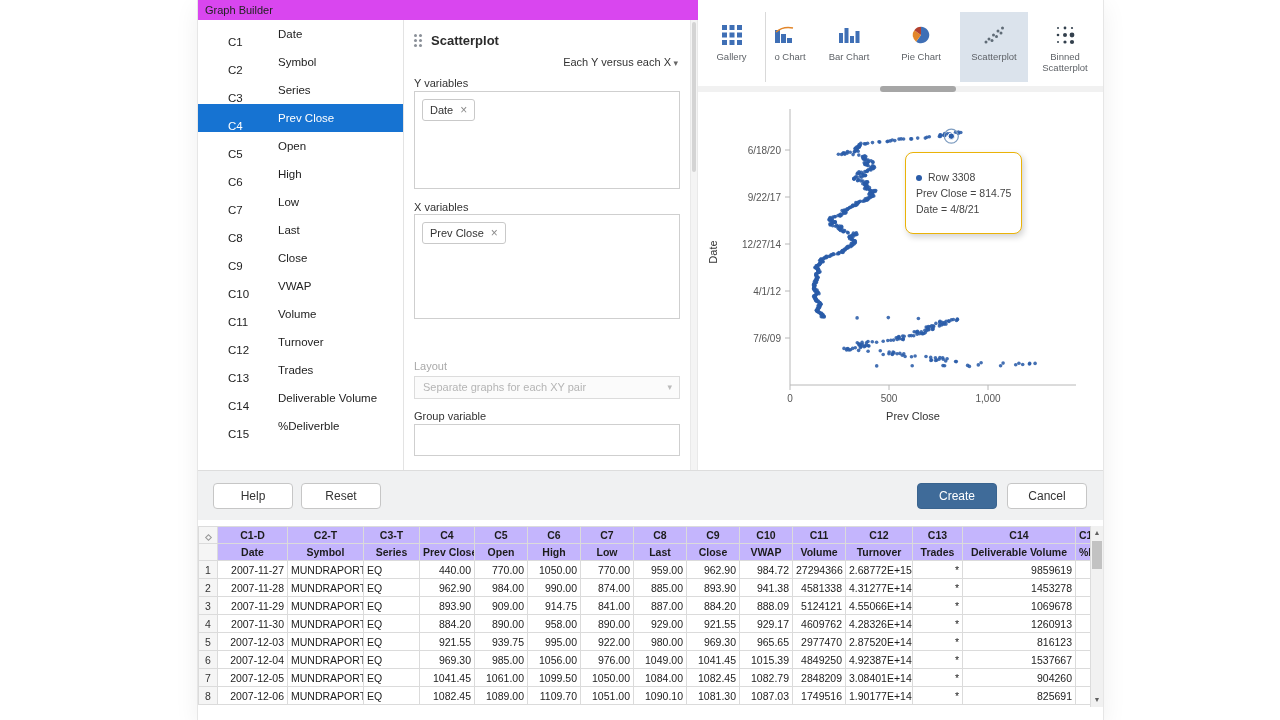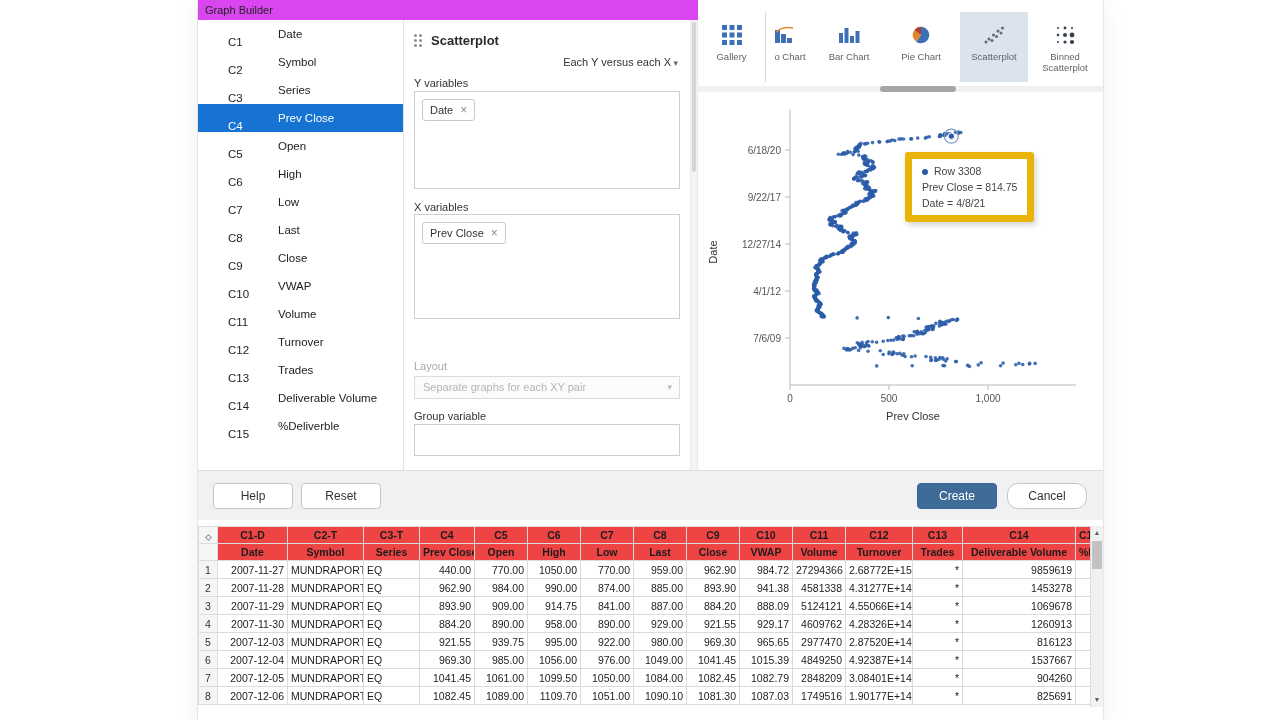--- a/index.html
+++ b/index.html
@@ -57,36 +57,36 @@
   .gal-item .glabel { font-size:9.5px; color:#5f6368; line-height:11px; padding-top:3px; }
   .gal-item.pinned { background:#fff; border-right:1px solid #d9d9d9; z-index:2; }
   .gal-item.selected { background:#dbe3ec; }
   .gal-item.clipped svg { margin-left:-12px; }
   .hscroll { position:absolute; left:0; right:0; top:86px; height:6px; background:#f1f1f1; }
   .hscroll .thumb { position:absolute; left:182px; width:76px; top:0; height:6px; background:#a6a6a6; border-radius:3px; }
 
   .chart { position:absolute; left:2px; top:95px; width:403px; height:375px; }
   .tick-label { font-family:"Liberation Sans", sans-serif; font-size:10px; fill:#555; }
   .axis-label { font-family:"Liberation Sans", sans-serif; font-size:11px; fill:#333; }
-  .tooltip { position:absolute; left:205px; top:57px; background:#fff; border:7px solid #eab308; border-radius:3px;
-             box-shadow:2px 3px 6px rgba(0,0,0,.18); padding:4px 10px; font-size:10.5px; color:#444; line-height:16px; white-space:nowrap; }
+  .tooltip { position:absolute; left:205px; top:57px; background:#fff; border:1px solid #eab308; border-radius:8px;
+             box-shadow:2px 3px 6px rgba(0,0,0,.18); padding:16px 10px; font-size:10.5px; color:#444; line-height:16px; white-space:nowrap; }
   .tt-dot { display:inline-block; width:6px; height:6px; border-radius:50%; background:#2a5ca8; margin-right:6px; }
 
   
   .action-bar { position:absolute; left:0; top:470px; width:905px; height:50px; background:#f0f1f2; border-top:1px solid #dddddd; }
   .btn { position:absolute; top:12px; width:80px; height:26px; background:#fff; border:1px solid #c6c6c6;
          border-radius:4px; font-size:12px; color:#333; text-align:center; line-height:24px; cursor:default; }
   .btn.primary { background:#3f6b99; border-color:#3a648f; color:#fff; }
-  .btn.help { left:15px; } .btn.reset { left:103px; } .btn.create { left:719px; } .btn.cancel { left:809px;border-radius:11px; }
+  .btn.help { left:15px; } .btn.reset { left:103px; } .btn.create { left:719px; } .btn.cancel { left:809px; }
 
   
   .worksheet { position:absolute; left:0; top:526px; width:905px; height:181px; background:#fff; overflow:hidden; }
   table { border-collapse:collapse; table-layout:fixed; width:892px; }
   th, td { border:1px solid #dbdbdb; font-size:10.5px; overflow:hidden; white-space:nowrap; padding:0 3px; }
-  thead th { height:17px; font-weight:bold; color:#1c1c1c; background:#ef4444; text-align:center; }
+  thead th { height:17px; font-weight:bold; color:#1c1c1c; background:#c4b5fd; text-align:center; }
   tbody td { height:18px; color:#1c1c1c; background:#fff; }
   td.al-r, th.al-r { text-align:right; } td.al-l { text-align:left; }
   .rownum { background:#f5f5f5; text-align:center; color:#333; font-weight:normal; }
   .corner { background:#f5f5f5; }
   .corner-diamond { width:5px; height:5px; border:1px solid #979797; transform:rotate(45deg); margin:4px auto 0; }
   .ws-vscroll { position:absolute; right:0; top:0; width:13px; height:181px; background:#f1f1f1; border-left:1px solid #dcdcdc; }
   .ws-arrow { position:absolute; left:0; width:12px; height:14px; font-size:7px; color:#606060; text-align:center; line-height:14px; background:#f1f1f1; }
   .ws-arrow.up { top:0; } .ws-arrow.up::before { content:"▲"; }
   .ws-arrow.down { bottom:0; } .ws-arrow.down::before { content:"▼"; }
   .ws-thumb { position:absolute; left:1px; top:15px; width:10px; height:28px; background:#c2c2c2; }

